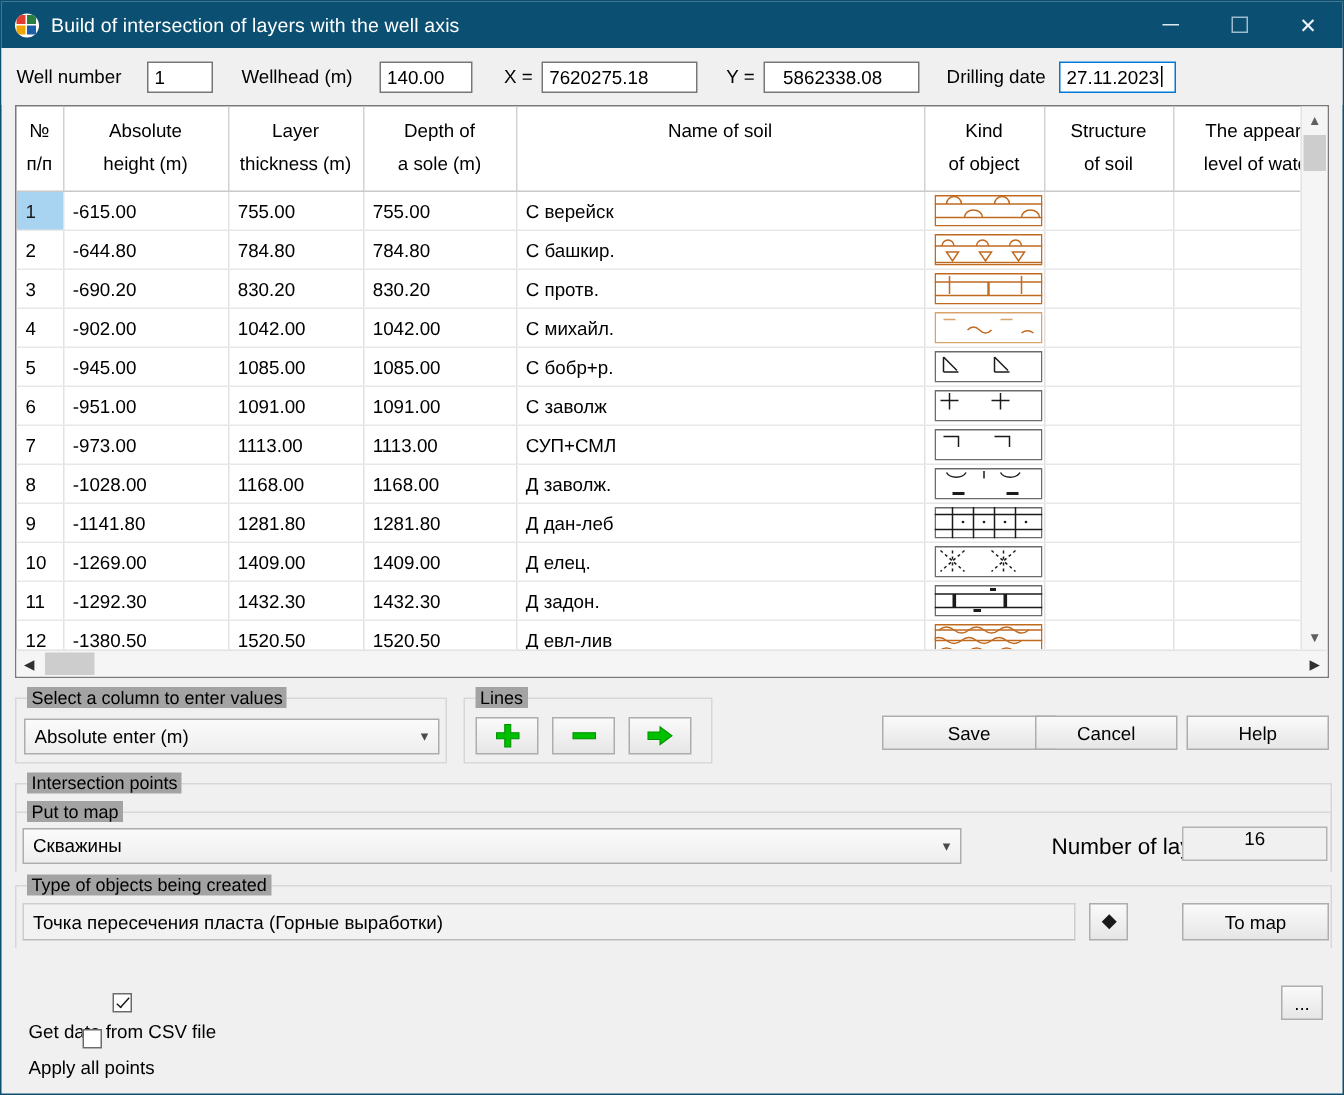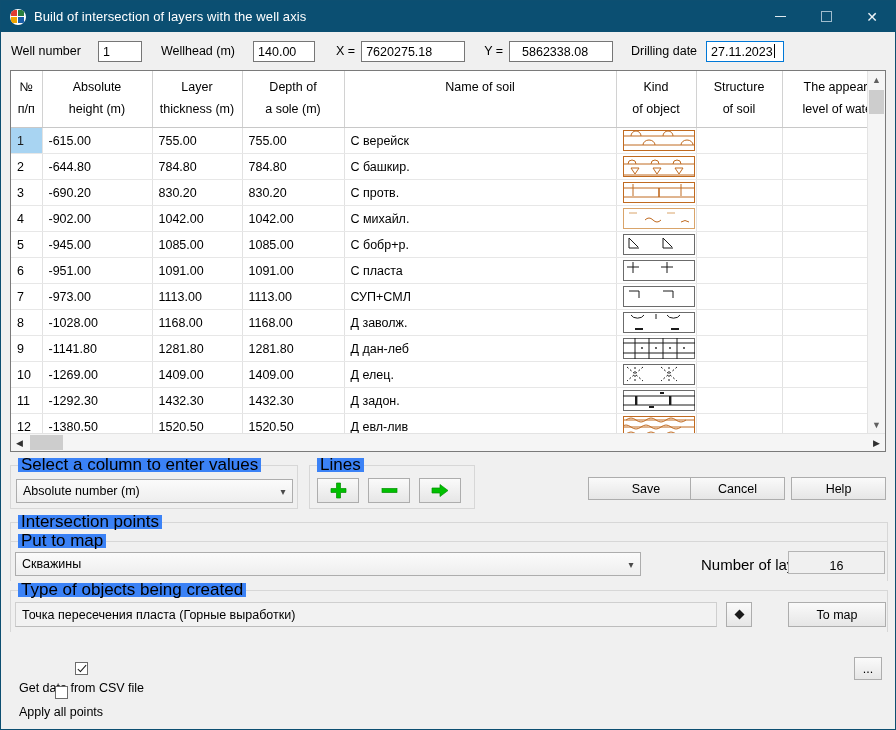--- a/index.html
+++ b/index.html
@@ -214,23 +214,23 @@
   
   .group {
     position: absolute;
     border: 1px solid #d7d7d7;
     box-sizing: border-box;
   }
   .group > .gtitle {
     position: absolute;
     top: -8px;
     left: 7px;
-    background: #3b82f6;
+    background: #a3a3a3;
     padding: 0 3px;
-    font-size: 17px;
+    font-size: 12px;
     line-height: 14px;
     white-space: nowrap;
   }
 
   
   .combo {
     border: 1px solid #adadad;
     background: linear-gradient(#fbfbfb, #eeeeee);
     box-sizing: border-box;
     display: flex;
@@ -252,21 +252,21 @@
     box-sizing: border-box;
     display: flex; align-items: center; justify-content: center;
     font-size: 12.5px;
     color: #000;
     user-select: none;
   }
   .ro-field {
     border: 1px solid #b4b4b4;
     background: #f0f0f0;
     box-sizing: border-box;
-    display:flex; align-items:flex-end; justify-content:center;
+    display:flex; align-items:flex-start; justify-content:center;
     font-size: 12.5px;
   }
   .txtfield {
     border: 1px solid #cfcfcf;
     border-bottom-color: #bdbdbd;
     background: #f2f2f2;
     box-sizing: border-box;
     display: flex; align-items: center;
     padding-left: 6px;
     font-size: 12.5px;
@@ -459,21 +459,21 @@
      <path d="M40 4 L40 14 M40 14 L50 14 M40 4 L49 13" fill="none" stroke="#1b1b1b"></path>
                     </svg></span></td>
                 <td></td>
                 <td></td>
               </tr>
               <tr>
                 <td class="c-num">6</td>
                 <td class="c-abs">-951.00</td>
                 <td class="c-thk">1091.00</td>
                 <td class="c-dep">1091.00</td>
-                <td class="c-name">С пласта</td>
+                <td class="c-name">С заволж</td>
                 <td class="c-kind"><span class="swatch"><svg viewBox="0 0 72 21" xmlns="http://www.w3.org/2000/svg">
                       <rect x="0.5" y="0.5" width="71" height="20" fill="#fff" stroke="#6b6b6b"></rect>
      <path d="M4 7 H16 M10 2 V13" stroke="#1b1b1b"></path>
      <path d="M38 7 H50 M44 2 V13" stroke="#1b1b1b"></path>
                     </svg></span></td>
                 <td></td>
                 <td></td>
               </tr>
               <tr>
                 <td class="c-num">7</td>
@@ -594,21 +594,21 @@
       <div class="hsb-track">
         <div class="hsb-thumb"></div>
       </div>
       <div class="hsb-btn">▶</div>
     </div>
   </div>
 
   <div class="group" style="left:9px; top:464px; width:288px; height:44px;">
     <span class="gtitle">Select a column to enter values</span>
     <div class="combo" style="position:absolute; left:5px; top:13px; width:277px;">
-      <span class="cval">Absolute number (m)</span>
+      <span class="cval">Absolute enter (m)</span>
       <span class="chev">▾</span>
     </div>
   </div>
 
   <div class="group" style="left:308px; top:464px; width:166px; height:44px;">
     <span class="gtitle">Lines</span>
     <div class="btn" style="position:absolute; left:7px; top:12px; width:42px; height:25px;">
       <svg class="plus-icon" width="17" height="17" viewBox="0 0 17 17">
         <path d="M6.5 1 H10.5 V6.5 H16 V10.5 H10.5 V16 H6.5 V10.5 H1 V6.5 H6.5 Z" fill="#00c000" stroke="#009100" stroke-width="0.7"></path>
       </svg>

